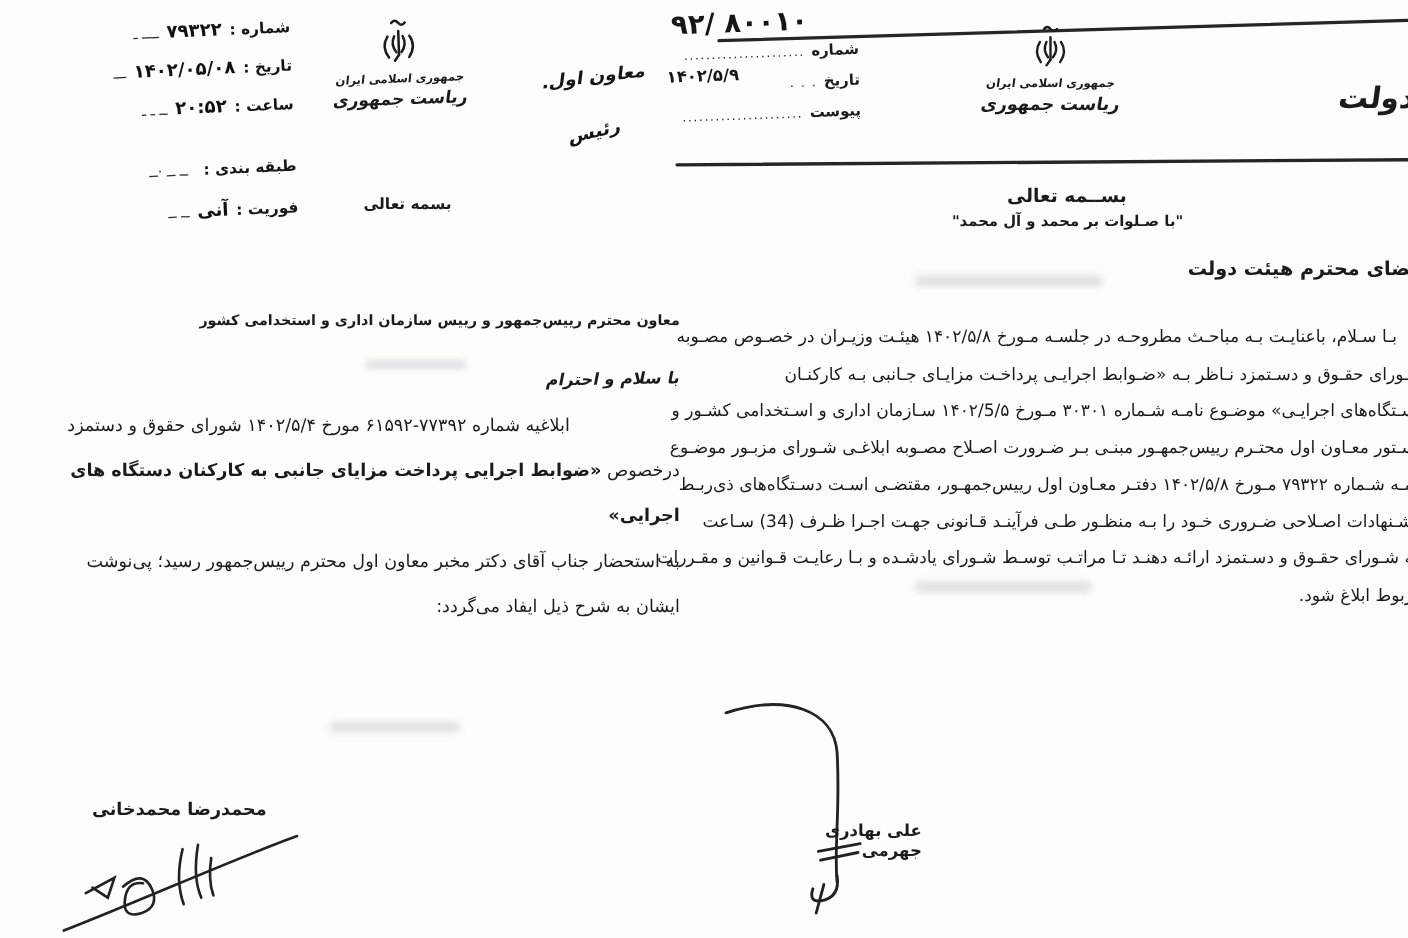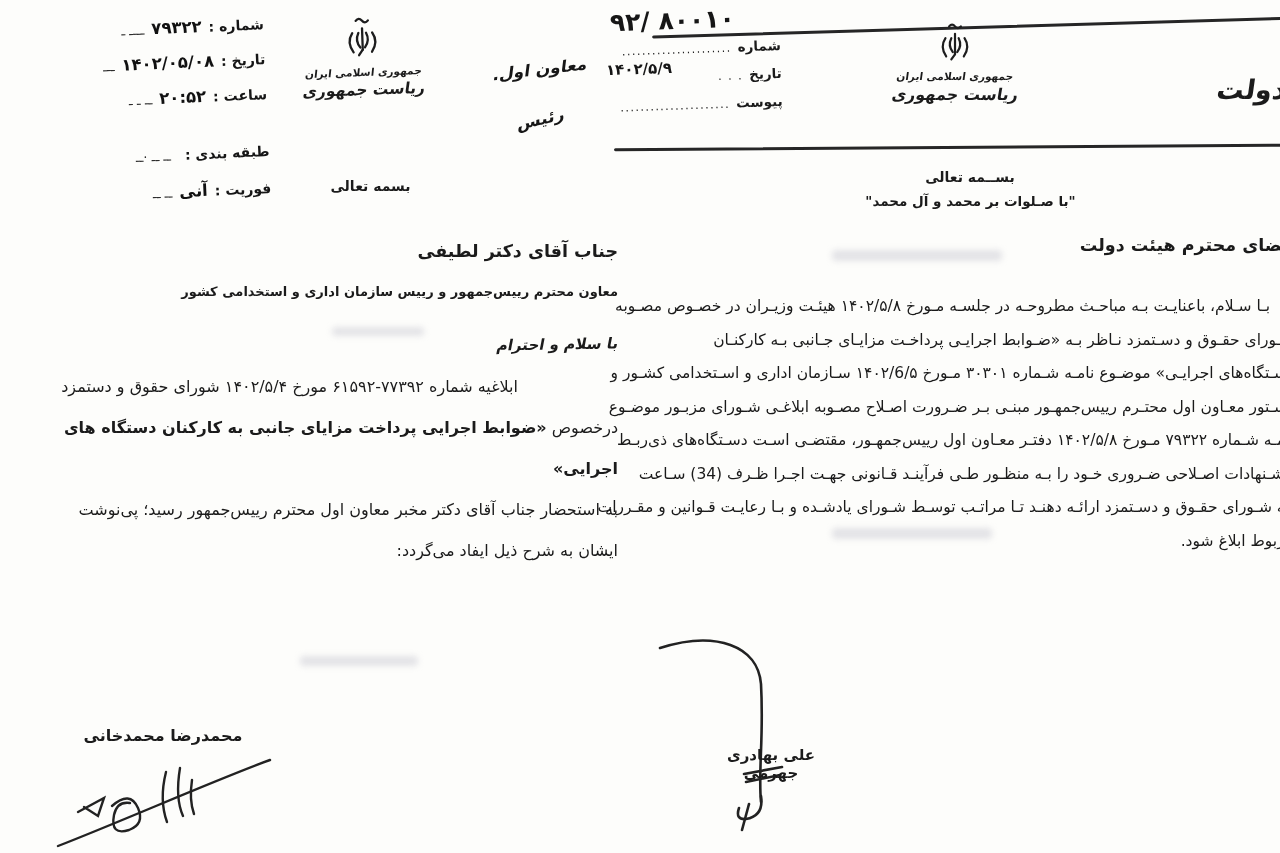--- a/index.html
+++ b/index.html
@@ -41,26 +41,26 @@
   .meta-right .lbl{font-weight:bold;font-size:13.5px;white-space:nowrap;}
   .meta-right .dots{font-size:11px;letter-spacing:1.5px;color:#222;overflow:hidden;white-space:nowrap;}
   .hand-date{left:606px;top:60px;font-size:15px;transform:rotate(-2deg);letter-spacing:1px;}
   .hand-note1{left:494px;top:60px;font-size:16.5px;transform:skewX(-14deg) rotate(-7deg);}
   .hand-note2{left:518px;top:110px;font-size:16.5px;transform:skewX(-14deg) rotate(-14deg);}
   .lh-right{left:880px;top:20px;width:150px;text-align:center;}
   .lh-right .country{font-size:10.5px;font-weight:bold;transform:skewX(-8deg);margin-top:2px;}
   .lh-right .office{font-size:16px;font-weight:bold;transform:skewX(-10deg);margin-top:3px;}
   .side-title{left:1225px;top:74px;width:140px;font-size:27px;font-weight:bold;
               transform:skewX(-8deg);text-align:right;white-space:nowrap;}
-  .besmeleh-r{left:900px;top:169px;width:140px;font-weight:bold;font-size:14px;text-align:center;}
+  .besmeleh-r{left:900px;top:169px;width:140px;font-weight:bold;font-size:17px;text-align:center;}
   .salawat{left:843px;top:193px;width:255px;font-weight:bold;font-size:13.5px;text-align:center;}
   .head-r{left:1050px;top:235px;width:250px;font-weight:bold;font-size:17.5px;text-align:right;}
   .body-right{left:592px;top:290px;width:702px;font-size:15.5px;line-height:33.5px;color:#1a1a1a;}
   .body-right .indent{padding-right:24px;}
-  .signame-r{left:704px;top:746px;width:134px;font-weight:bold;font-size:15px;text-align:center;}
+  .signame-r{left:704px;top:746px;width:134px;font-weight:bold;font-size:15px;}
   .sig-r{left:646px;top:620px;}
   
   .smudge{background:#c9c9d2;opacity:.5;filter:blur(3px);border-radius:4px;height:11px;}
   .s1{left:832px;top:250px;width:170px;}
   .s2{left:332px;top:327px;width:92px;height:9px;}
   .s3{left:300px;top:656px;width:118px;height:10px;}
   .s4{left:832px;top:528px;width:160px;}
   .emblem{display:block;margin:0 auto;}
 </style>
 </head>
@@ -109,21 +109,20 @@
           <path d="M17 24 q-8 12 1 25"></path>
           <path d="M43 24 q8 12 -1 25"></path>
         </g>
       </svg>
       <div class="country">جمهوری اسلامی ایران</div>
       <div class="office">ریاست جمهوری</div>
     </div>
 
     <div class="abs besmeleh-l">بسمه تعالی</div>
 
-    <div class="abs rcpt1 right">جناب آقای دکتر لطیفی</div>
     <div class="abs rcpt2 right">معاون محترم رییس‌جمهور و رییس سازمان اداری و استخدامی کشور</div>
     <div class="abs salut right">با سلام و احترام</div>
 
     <div class="abs body-left right">
       <div class="indent">
         <span>ابلاغیه شماره </span><span class="ltr" dir="ltr">۶۱۵۹۲-۷۷۳۹۲</span><span> مورخ </span><span class="ltr" dir="ltr">۱۴۰۲/۵/۴</span><span> شورای حقوق و دستمزد</span>
       </div>
       <div>
         <span>درخصوص </span><span class="b">«ضوابط اجرایی پرداخت مزایای جانبی به کارکنان دستگاه های اجرایی»</span>
       </div>
@@ -194,21 +193,21 @@
     <div class="abs salawat">"با صـلوات بر محمد و آل محمد"</div>
 
     <div class="abs head-r">اعضای محترم هیئت دولت</div>
 
     <div class="abs body-right right">
       <div class="indent">
         <span>بـا سـلام، باعنایـت بـه مباحـث مطروحـه در جلسـه مـورخ </span><span class="ltr" dir="ltr">۱۴۰۲/۵/۸</span><span> هیئـت وزیـران در خصـوص مصـوبه</span>
       </div>
       <div>شـورای حقـوق و دسـتمزد نـاظر بـه «ضـوابط اجرایـی پرداخـت مزایـای جـانبی بـه کارکنـان</div>
       <div>
-        <span>دسـتگاه‌های اجرایـی» موضـوع نامـه شـماره </span><span class="ltr" dir="ltr">۳۰۳۰۱</span><span> مـورخ </span><span class="ltr" dir="ltr">۱۴۰۲/6/۵</span><span> سـازمان اداری و اسـتخدامی کشـور و</span>
+        <span>دسـتگاه‌های اجرایـی» موضـوع نامـه شـماره </span><span class="ltr" dir="ltr">۳۰۳۰۱</span><span> مـورخ </span><span class="ltr" dir="ltr">۱۴۰۲/5/۵</span><span> سـازمان اداری و اسـتخدامی کشـور و</span>
       </div>
       <div>دسـتور معـاون اول محتـرم رییس‌جمهـور مبنـی بـر ضـرورت اصـلاح مصـوبه ابلاغـی شـورای مزبـور موضـوع</div>
       <div>
         <span>نامـه شـماره </span><span class="ltr" dir="ltr">۷۹۳۲۲</span><span> مـورخ </span><span class="ltr" dir="ltr">۱۴۰۲/۵/۸</span><span> دفتـر معـاون اول رییس‌جمهـور، مقتضـی اسـت دسـتگاه‌های ذی‌ربـط</span>
       </div>
       <div>
         <span>پیشـنهادات اصـلاحی ضـروری خـود را بـه منظـور طـی فرآینـد قـانونی جهـت اجـرا ظـرف </span><span class="ltr" dir="ltr">(34)</span><span> سـاعت</span>
       </div>
       <div>بـه شـورای حقـوق و دسـتمزد ارائـه دهنـد تـا مراتـب توسـط شـورای یادشـده و بـا رعایـت قـوانین و مقـررات</div>
       <div>مربوط ابلاغ شود.</div>

